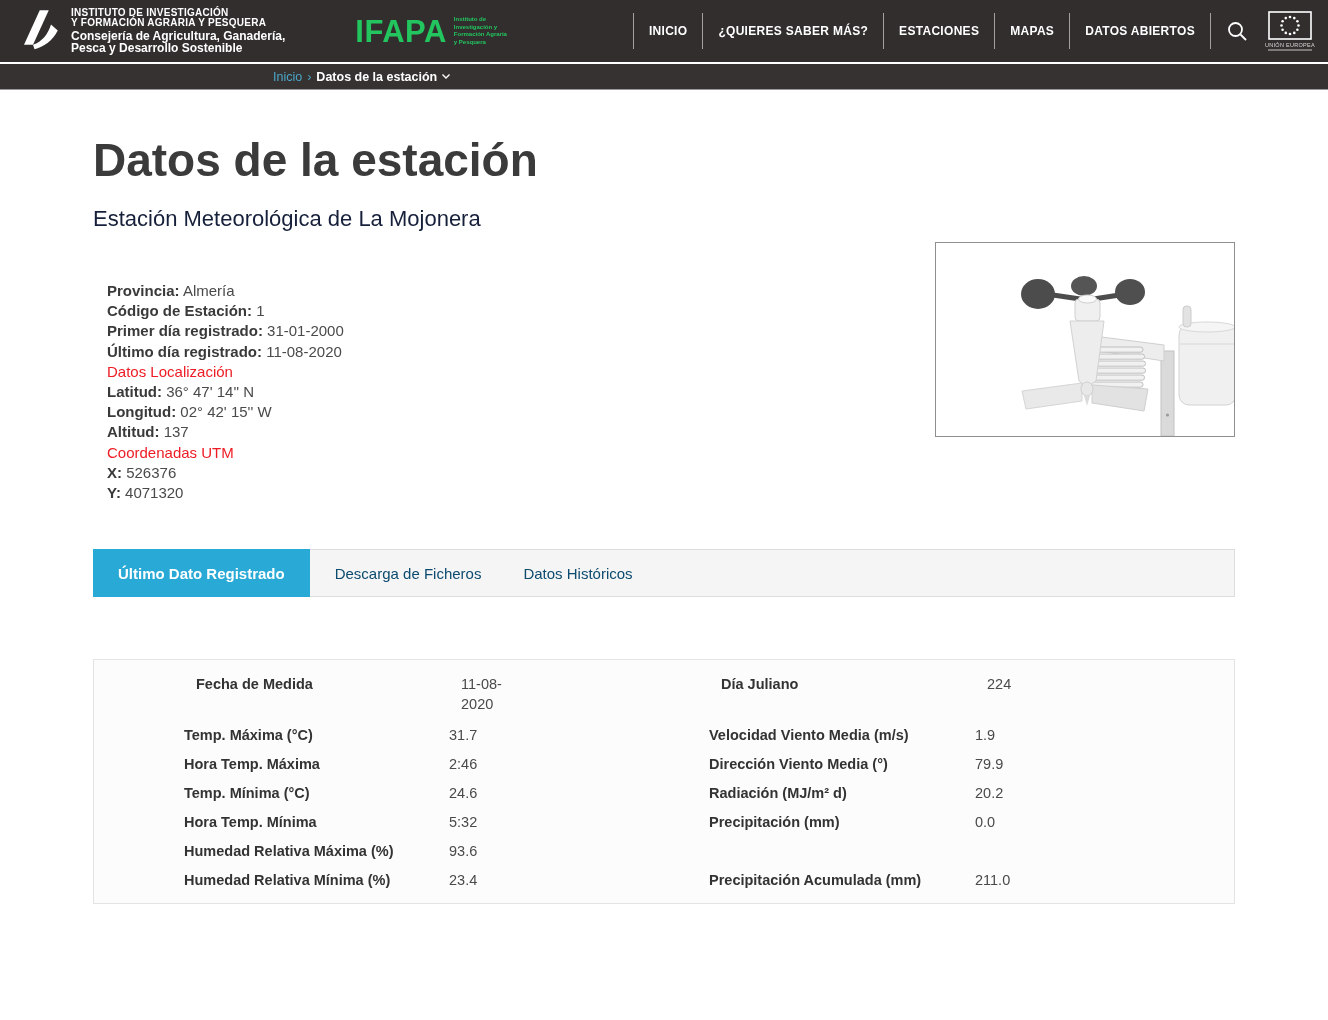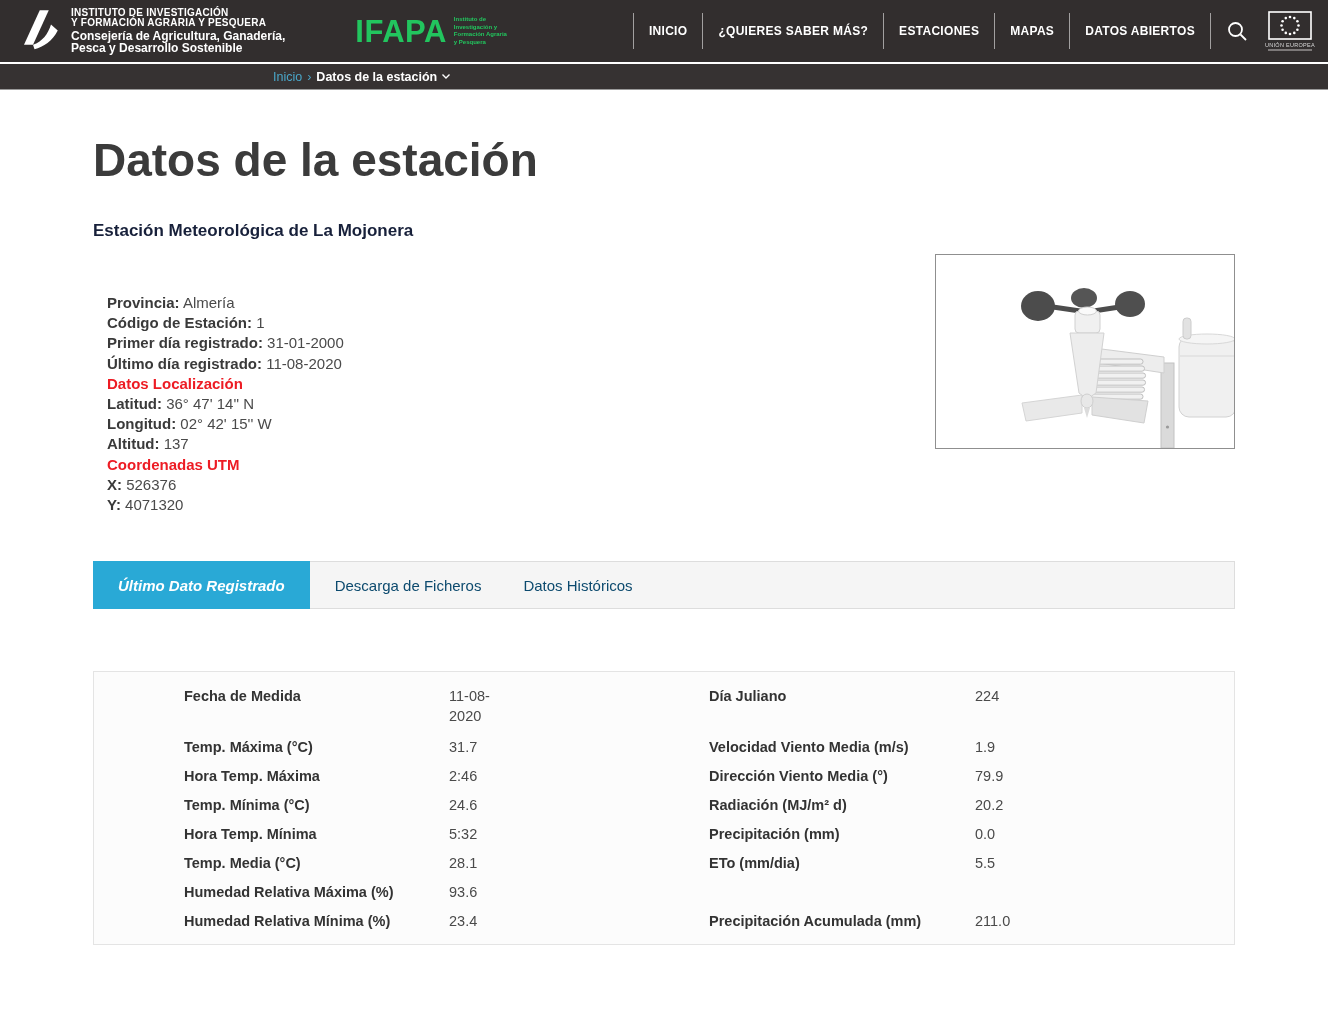--- a/index.html
+++ b/index.html
@@ -51,67 +51,67 @@
     display: flex; align-items: center;
   }
   .breadcrumb { margin-left: 273px; font-size: 12.5px; display: flex; align-items: center; gap: 5px; }
   .bc-home { color: #4aa6c8; text-decoration: none; cursor: pointer; }
   .bc-sep { color: #4aa6c8; }
   .bc-current { color: #ffffff; font-weight: 700; cursor: pointer; display: flex; align-items: center; gap: 4px; }
 
   
   .content { margin: 0 93px; }
   .page-title { font-size: 46px; font-weight: 700; color: #3b3b3b; margin-top: 44px; line-height: 52px; }
-  .page-subtitle { font-size: 17px; font-weight: 700; color: #17203a; margin-top: 32px; line-height: 26px; }
+  .page-subtitle { font-size: 22px; font-weight: 400; color: #17203a; margin-top: 20px; line-height: 26px; }
 
   .info-row { display: flex; justify-content: space-between; margin-top: 25px; }
   .meta { padding-left: 14px; font-size: 15px; color: #4a4a4a; margin-top: 24px; }
   .meta-line { line-height: 20.2px; }
   .meta-label { font-weight: 700; color: #3a3a3a; }
-  .meta-header { font-weight: 700; color: #ed1c24; line-height: 20.2px; }
+  .meta-header { font-weight: 400; color: #ed1c24; line-height: 20.2px; }
 
   .station-photo {
     width: 300px; height: 195px; border: 1px solid #8f8f8f;
     background: #fff; flex-shrink: 0; margin-top: -15px;
   }
 
   
   .tabs {
     margin-top: 46px; height: 48px;
     background: #f5f5f5; border: 1px solid #dddddd;
     display: flex; align-items: stretch;
   }
   .tab {
     display: flex; align-items: center;
     padding: 0 17px; font-size: 15px; color: #0c4a6e;
     background: none; border: none; cursor: pointer;
     font-family: "Liberation Sans", sans-serif;
   }
   .tab.active {
     background: #29a9d6; color: #ffffff; font-weight: 700;
-    margin: -1px 0 -1px -1px; padding: 0 25px; font-style: italic;
+    margin: -1px 0 -1px -1px; padding: 0 25px;
   }
   .tab + .tab { margin-left: 8px; }
 
   
   .panel {
     margin-top: 62px;
     border: 1px solid #e4e4e4;
     background: #fcfcfc;
     padding: 12px 18px 9px 90px;
   }
   .trow {
     display: grid;
     grid-template-columns: 265px 260px 266px 1fr;
     min-height: 29px;
     align-items: center;
   }
   .tl { font-weight: 700; color: #333333; font-size: 14.5px; }
   .tv { color: #4a4a4a; font-size: 14.5px; }
-  .trow.first { align-items: start; min-height: 48px; padding-top: 3px; }
+  .trow.first { align-items: start; min-height: 48px; padding-top: 3px; margin-left: 12px; }
   .trow.first .tl, .trow.first .tv { line-height: 19.5px; }
   .trow.first .wrapped { display: block; width: 64px; }
 </style>
 </head>
 <body>
 
 <header class="top-header">
   <div class="a-logo">
     <svg width="45" height="50" viewBox="0 0 60 62">
       <polygon points="12,52 33,6 45,6 24,52" fill="#ffffff"></polygon>
@@ -281,26 +281,20 @@
       <div class="tl">Radiación (MJ/m² d)</div>
       <div class="tv">20.2</div>
     </div>
     <div class="trow">
       <div class="tl">Hora Temp. Mínima</div>
       <div class="tv">5:32</div>
       <div class="tl">Precipitación (mm)</div>
       <div class="tv">0.0</div>
     </div>
     <div class="trow">
-      <div class="tl">Temp. Media (°C)</div>
-      <div class="tv">28.1</div>
-      <div class="tl">ETo (mm/dia)</div>
-      <div class="tv">5.5</div>
-    </div>
-    <div class="trow">
       <div class="tl">Humedad Relativa Máxima (%)</div>
       <div class="tv">93.6</div>
       <div class="tl"></div>
       <div class="tv"></div>
     </div>
     <div class="trow">
       <div class="tl">Humedad Relativa Mínima (%)</div>
       <div class="tv">23.4</div>
       <div class="tl">Precipitación Acumulada (mm)</div>
       <div class="tv">211.0</div>

